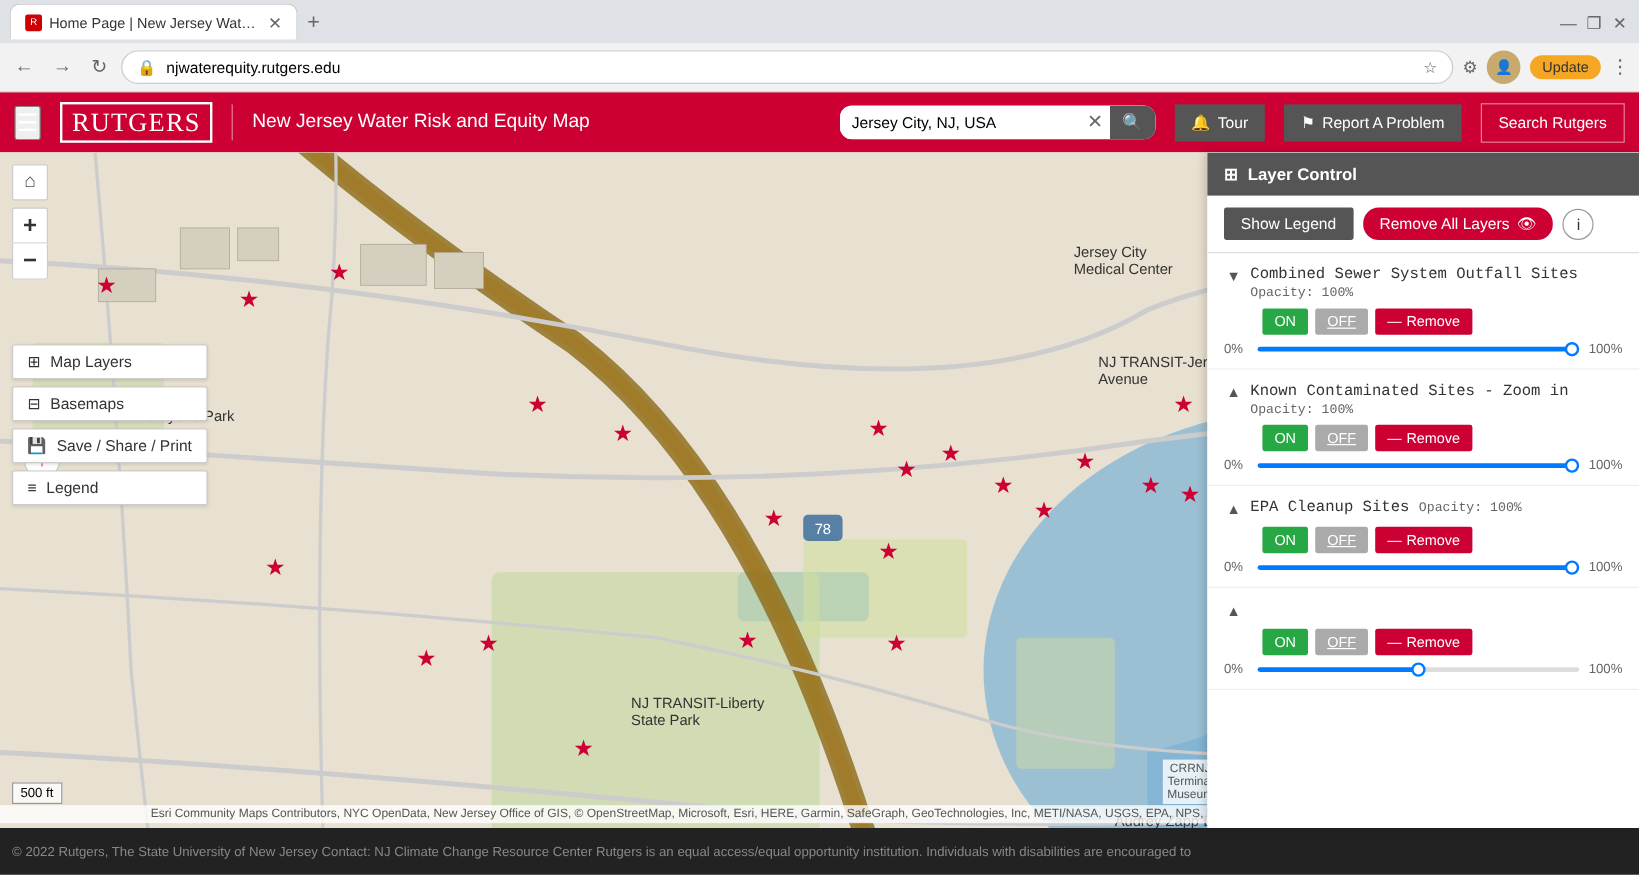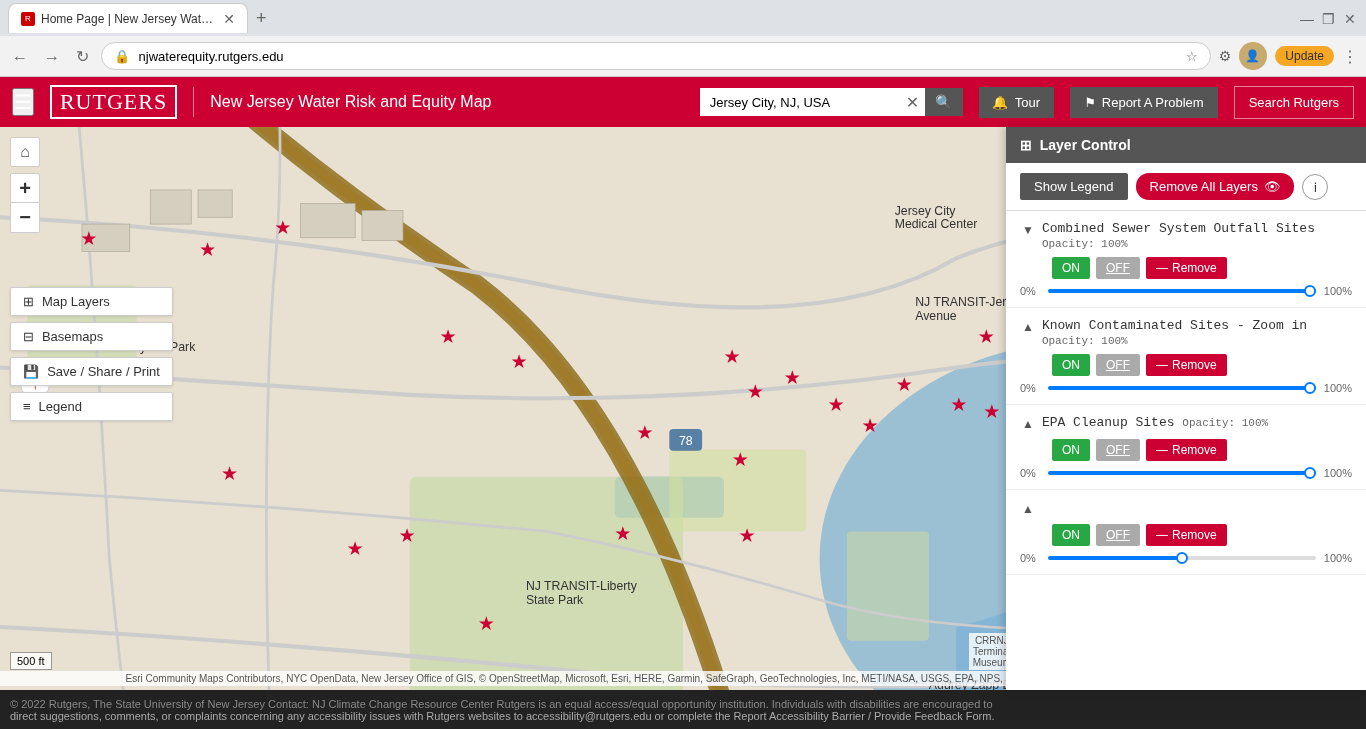--- a/index.html
+++ b/index.html
@@ -25,21 +25,21 @@
     .update-btn { background: #f5a623; border: none; border-radius: 12px; padding: 3px 10px; cursor: pointer; font-size: 12px; color: #333; }
     .ext-icon { color: #666; font-size: 14px; cursor: pointer; }
 
     
     .app-header { background: #cc0033; display: flex; align-items: center; height: 50px; padding: 0 12px; gap: 16px; }
     .hamburger { color: white; font-size: 20px; cursor: pointer; }
     .rutgers-logo { color: white; font-weight: normal; font-size: 22px; font-family: Georgia, serif; letter-spacing: 1px; border: 2px solid white; padding: 2px 8px; }
     .divider-v { width: 1px; height: 30px; background: rgba(255,255,255,0.5); }
     .app-title { color: white; font-size: 16px; font-weight: normal; }
     .header-spacer { flex: 1; }
-    .search-box { display: flex; align-items: center; background: white; border-radius: 0; overflow: hidden; margin-left: 16px; }
+    .search-box { display: flex; align-items: center; background: white; border-radius: 10px; overflow: hidden; margin-left: 16px; }
     .search-box input { border: none; outline: none; padding: 6px 10px; font-size: 13px; width: 200px; }
     .search-clear { background: none; border: none; cursor: pointer; padding: 0 6px; color: #666; font-size: 16px; }
     .search-submit { background: #555; border: none; cursor: pointer; padding: 6px 10px; color: white; font-size: 14px; }
     .header-btn { display: flex; align-items: center; gap: 6px; padding: 8px 14px; border: none; cursor: pointer; font-size: 13px; color: white; }
     .btn-tour { background: #555; }
     .btn-report { background: #555; }
     .btn-search { background: #cc0033; border: 1px solid rgba(255,255,255,0.5); }
 
     
     .main-content { display: flex; height: calc(729px - 36px - 40px - 50px - 40px); position: relative; }
@@ -374,16 +374,13 @@
         <input type="range" class="opacity-slider half" min="0" max="100" value="50" style="">
         <span>100%</span>
       </div>
     </div>
   </div>
 
 </div>
 
 <div class="footer">
   <div class="footer-top">© 2022 Rutgers, The State University of New Jersey    Contact: NJ Climate Change Resource Center    Rutgers is an equal access/equal opportunity institution. Individuals with disabilities are encouraged to</div>
-  <div class="footer-bottom">
-    <span>direct suggestions, comments, or complaints concerning any accessibility issues with Rutgers websites to accessibility@rutgers.edu or complete the Report Accessibility Barrier / Provide Feedback Form.</span>
-  </div>
 </div>
 
 </body></html>

